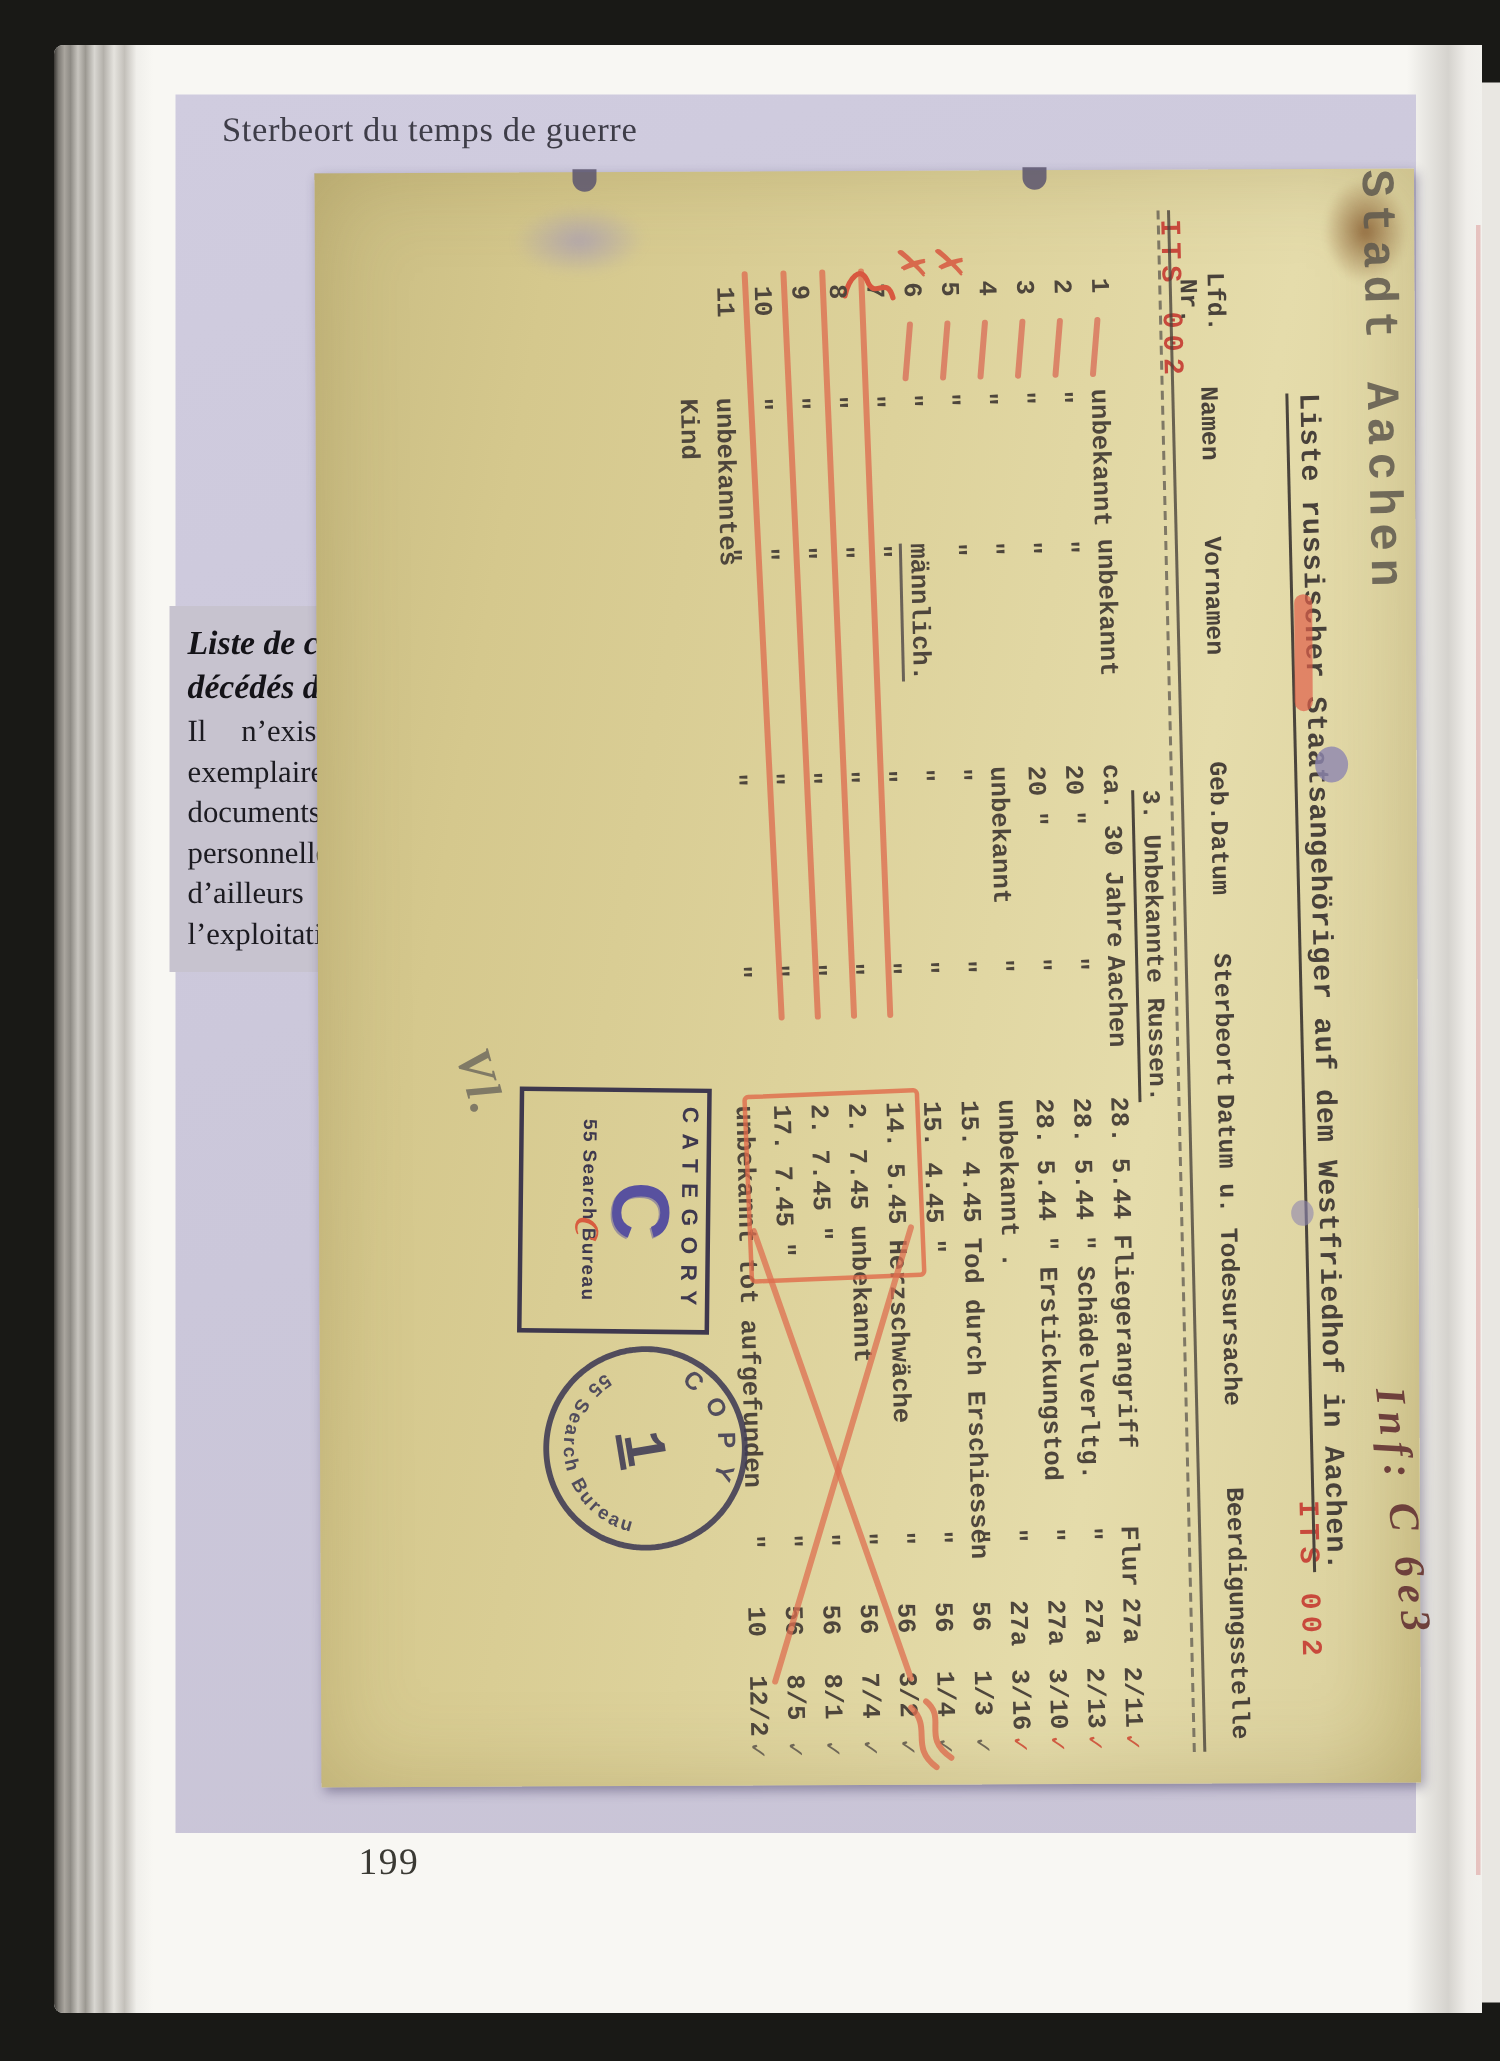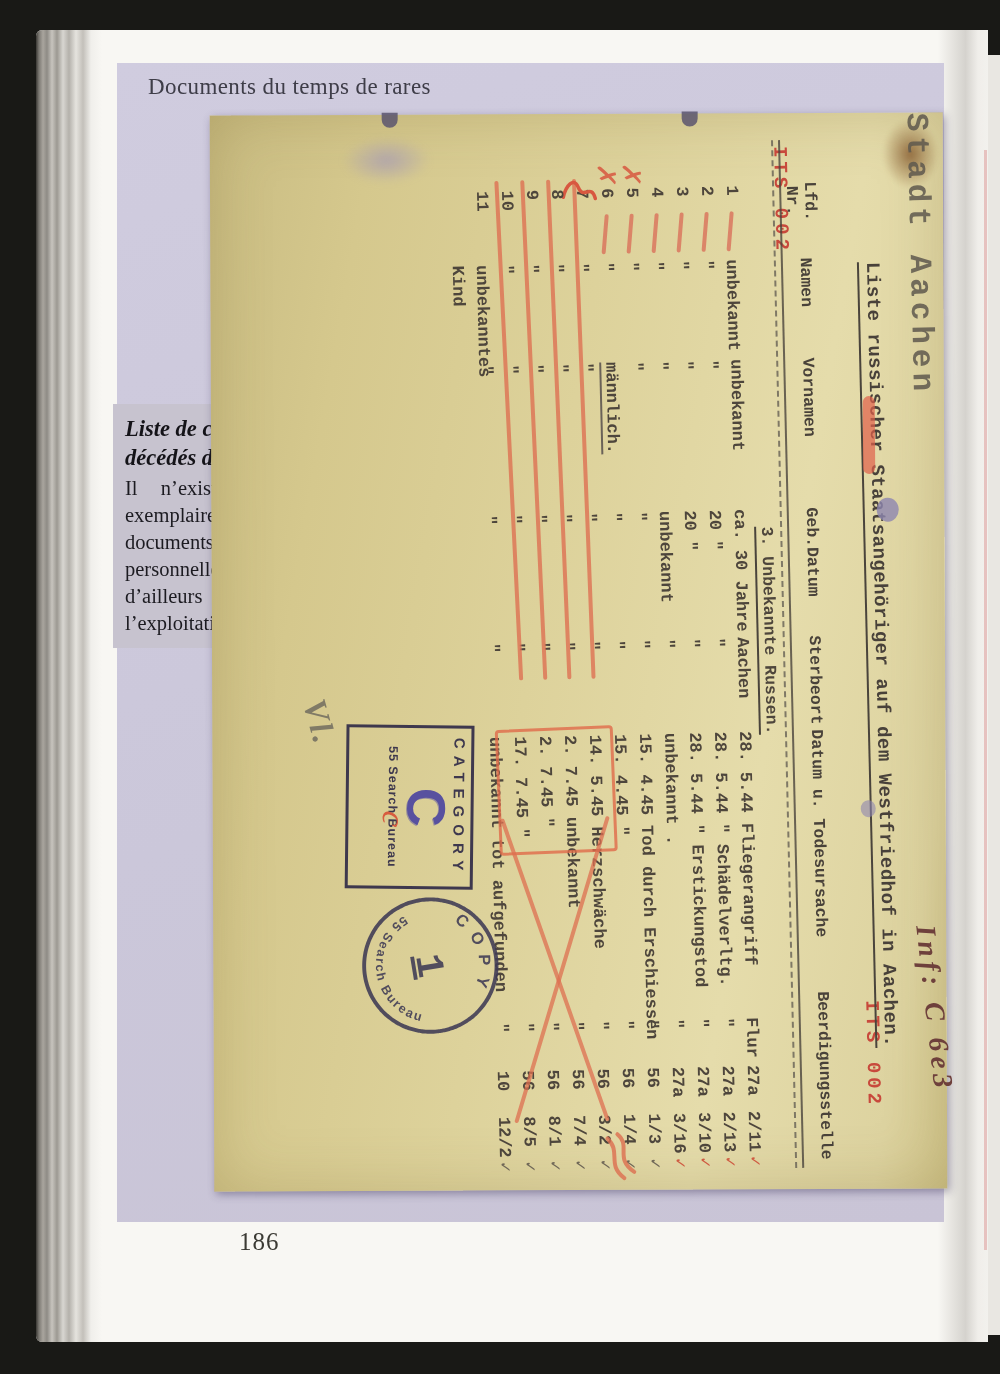--- a/index.html
+++ b/index.html
@@ -91,21 +91,21 @@
 </head>
 <body>
 
 <div class="abs" id="book-page"></div>
 <div class="abs" id="page-sliver"></div>
 <div class="abs" id="page-stack"></div>
 <div class="abs" id="page-curve"></div>
 <div class="abs" id="page-edge-pink"></div>
 
 <div class="abs" id="panel"></div>
-<div class="abs" id="running-head">Documents du temps de rares</div>
+<div class="abs" id="running-head">Sterbeort du temps de guerre</div>
 
 <div class="abs" id="caption">
   <div class="cap-title">Liste de citoyens russes</div>
   <div class="cap-title">décédés d’identité inconnue</div>
   <div class="cap-body">Il n’existe que quelques rares exemplaires de ce genre de documents. Faute de données personnelles concrètes, ceux-ci sont d’ailleurs peu utiles pour l’exploitation mandataire.</div>
 </div>
 
 <div class="abs" id="photo">
   <div class="hole" style="left:172px;"></div>
   <div class="hole" style="left:472px;"></div>
@@ -311,13 +311,13 @@
     </svg>
 
     <div class="t" id="pencil-mark">Vl.</div>
 
     <div class="inkdot" style="left:388px;top:40px;width:24px;height:22px;"></div>
     <div class="inkdot" style="left:690px;top:70px;width:17px;height:15px;opacity:.6;"></div>
     <div class="abs" id="smudge"></div>
   </div>
 </div>
 
-<div class="abs" id="folio">186</div>
+<div class="abs" id="folio">199</div>
 
 </body></html>

